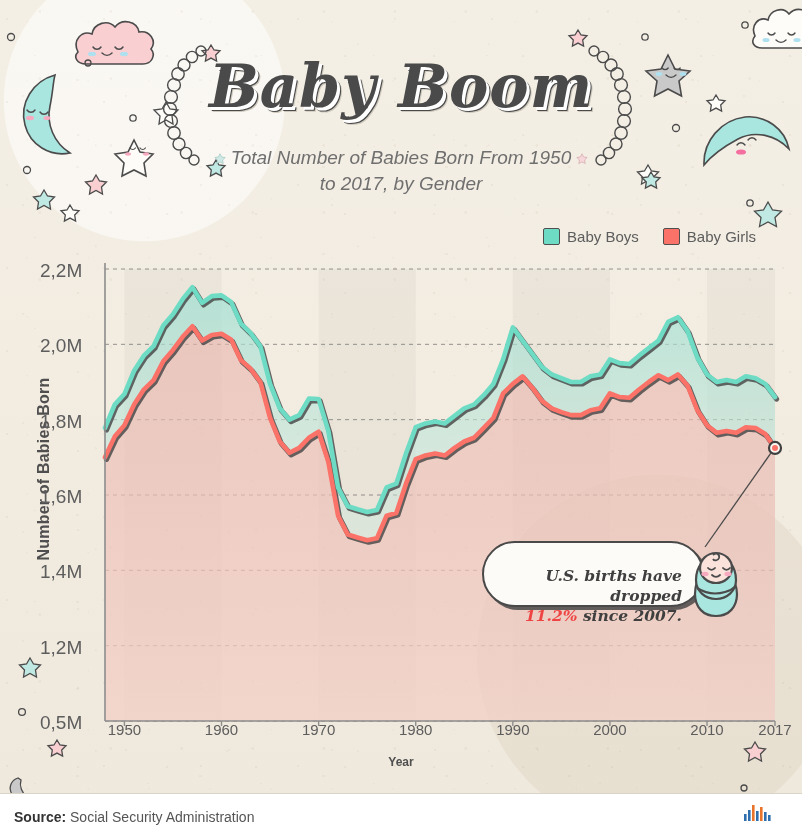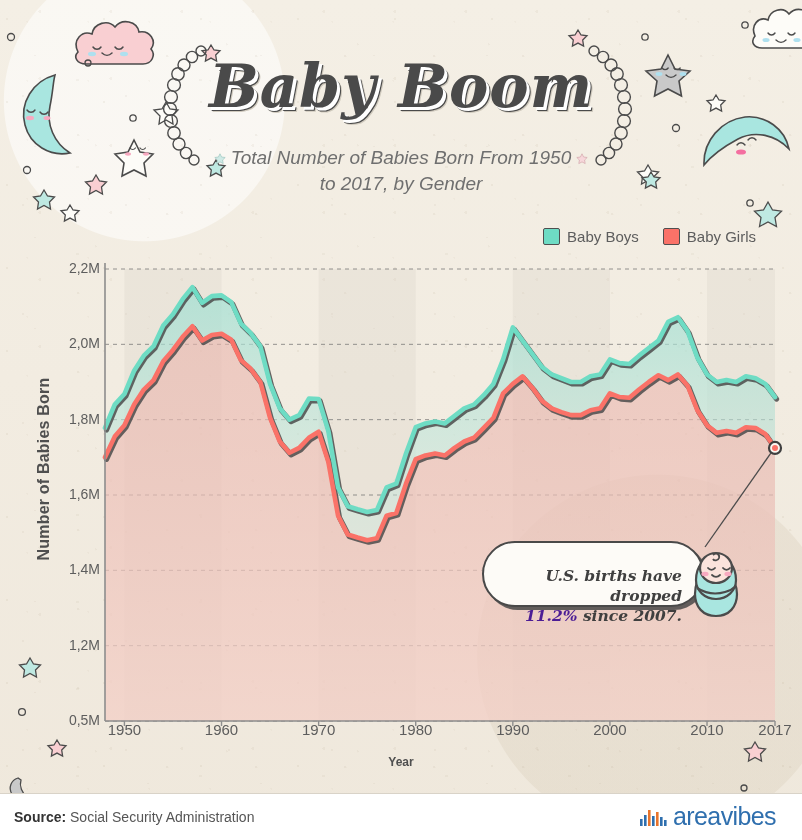--- a/index.html
+++ b/index.html
@@ -48,39 +48,39 @@
   #legend{position:absolute;right:46px;top:228px;display:flex;gap:24px;align-items:center;}
   .lg{display:flex;align-items:center;gap:7px;font-size:15px;color:#5d5d5d;}
   .lgsw{width:15px;height:15px;border:1.6px solid #4f4f4f;border-radius:2px;}
 
   
   #chartwrap{position:absolute;left:0;top:255px;width:802px;height:500px;}
   #ylab{
     position:absolute;left:-66px;top:205px;width:220px;text-align:center;
     transform:rotate(-90deg);font-size:16px;font-weight:bold;color:#4f4f4f;letter-spacing:.2px;
   }
-  .ytick{position:absolute;right:0;font-size:14px;color:#5d5d5d;text-align:right;width:60px;transform:translateY(-9px);}
+  .ytick{position:absolute;right:0;font-size:19px;color:#5d5d5d;width:60px;transform:translateY(-9px);}
   #yticks{position:absolute;left:38px;top:0;width:62px;height:470px;}
   .xtick{position:absolute;font-size:15px;color:#5d5d5d;transform:translateX(-50%);}
   #xticks{position:absolute;left:0;top:466px;width:714px;height:26px;}
   #xlab{position:absolute;left:0;right:0;top:500px;text-align:center;font-size:12px;font-weight:bold;color:#4f4f4f;}
 
   
   #callout{
     position:absolute;left:482px;top:541px;width:222px;height:66px;
     background:#fdfbf7;border:2.4px solid #494949;border-radius:33px;
     box-shadow:3px 3px 0 rgba(73,73,73,.85);
     display:flex;align-items:center;justify-content:flex-end;
     padding:0 20px 0 14px;box-sizing:border-box;
   }
   #calltext{
     font-family:"DejaVu Serif", serif;font-style:italic;font-weight:bold;
     font-size:15.5px;color:#3f3f3f;line-height:20px;text-align:right;margin-top:43px;
   }
-  #calltext .pct{color:#4c1d95;}
+  #calltext .pct{color:#ef4444;}
 
   
   #footer{position:absolute;left:0;bottom:0;width:802px;height:46px;background:#ffffff;
           border-top:1px solid #d9d3c8;display:flex;align-items:center;}
   #src{margin-left:14px;font-size:14px;color:#555;}
   #src b{color:#333;}
   #brand{position:absolute;right:26px;top:8px;display:flex;align-items:flex-end;gap:1px;}
   #brandtxt{font-size:25px;color:#2f6fae;letter-spacing:-.6px;font-weight:400;}
 </style>
 </head>
@@ -326,16 +326,15 @@
     <div id="brand">
       <svg width="34" height="20" viewBox="0 0 34 20" style="margin-bottom:4px">
         <rect x="2" y="12" width="2.6" height="7" fill="#2f6fae"></rect>
         <rect x="6" y="8" width="2.6" height="11" fill="#2f6fae"></rect>
         <rect x="10" y="3" width="2.6" height="16" fill="#e8742c"></rect>
         <rect x="14" y="9" width="2.6" height="10" fill="#2f6fae"></rect>
         <rect x="18" y="5" width="2.6" height="14" fill="#e8742c"></rect>
         <rect x="22" y="10" width="2.6" height="9" fill="#2f6fae"></rect>
         <rect x="26" y="13" width="2.6" height="6" fill="#2f6fae"></rect>
       </svg>
-      <span id="brandtxt">areavibes</span>
     </div>
   </div>
 </div>
 
 </body></html>

